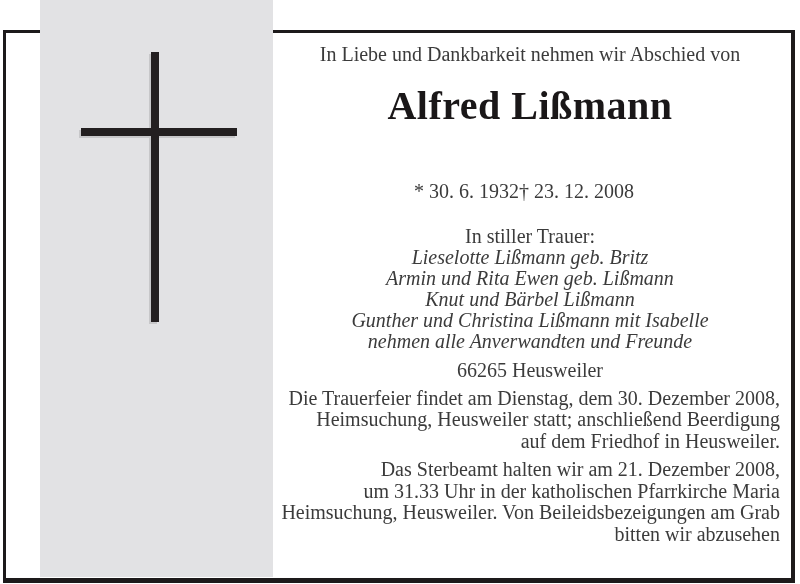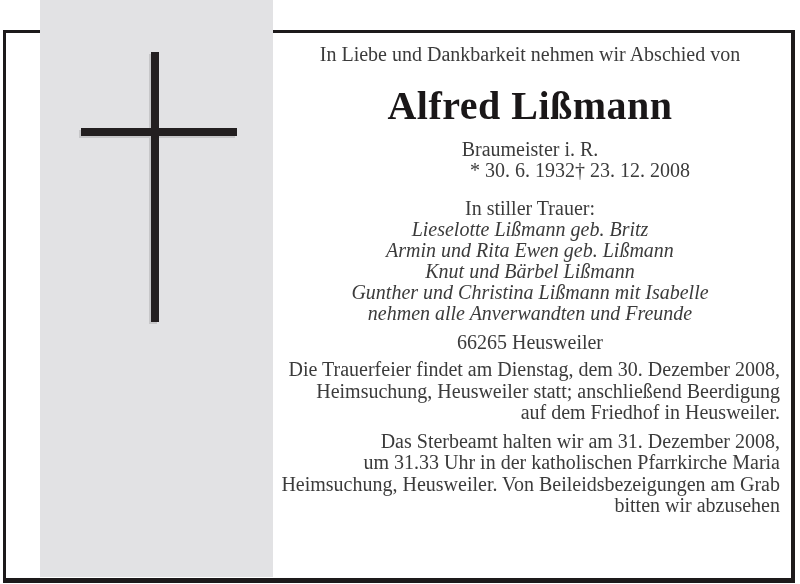--- a/index.html
+++ b/index.html
@@ -90,25 +90,26 @@
     font-weight: bold;
     color: #1a1718;
     letter-spacing: 0.5px;
     white-space: nowrap;
   }
   .role {
     margin-top: 6px;
   }
   .dates {
     display: flex;
-    justify-content: flex-end;
+    justify-content: center;
     padding: 0 90px 0 78px;
+    margin-top: 48px;
   }
   .mourning {
-    margin-top: 16px;
+    margin-top: 24px;
     line-height: 21px;
   }
   .mourner {
     font-style: italic;
     white-space: nowrap;
   }
   .location {
     margin-top: 8px;
   }
   .para {
@@ -141,21 +142,20 @@
       <div class="cross-h"></div>
     </div>
   </div>
 
   <div class="content">
 
     <div class="intro">In Liebe und Dankbarkeit nehmen wir Abschied von</div>
 
     <div class="name">Alfred Lißmann</div>
 
-    <div class="role">Braumeister i. R.</div>
 
     <div class="dates">
       <span>* 30. 6. 1932</span>
       <span>† 23. 12. 2008</span>
     </div>
 
     <div class="mourning">
       <div class="mourning-header">In stiller Trauer:</div>
       <div class="mourner">Lieselotte Lißmann geb. Britz</div>
       <div class="mourner">Armin und Rita Ewen geb. Lißmann</div>
@@ -166,21 +166,21 @@
 
     <div class="location">66265 Heusweiler</div>
 
     <div class="para">
       <div class="pline">Die Trauerfeier findet am Dienstag, dem 30. Dezember 2008,</div>
       <div class="pline">Heimsuchung, Heusweiler statt; anschließend Beerdigung</div>
       <div class="pline">auf dem Friedhof in Heusweiler.</div>
     </div>
 
     <div class="para service">
-      <div class="pline">Das Sterbeamt halten wir am 31. Dezember 2008,</div>
+      <div class="pline">Das Sterbeamt halten wir am 21. Dezember 2008,</div>
       <div class="pline">um 31.33 Uhr in der katholischen Pfarrkirche Maria</div>
       <div class="pline">Heimsuchung, Heusweiler. Von Beileidsbezeigungen am Grab</div>
       <div class="pline">bitten wir abzusehen</div>
     </div>
 
 
   </div>
 </div>
 
 </body></html>

